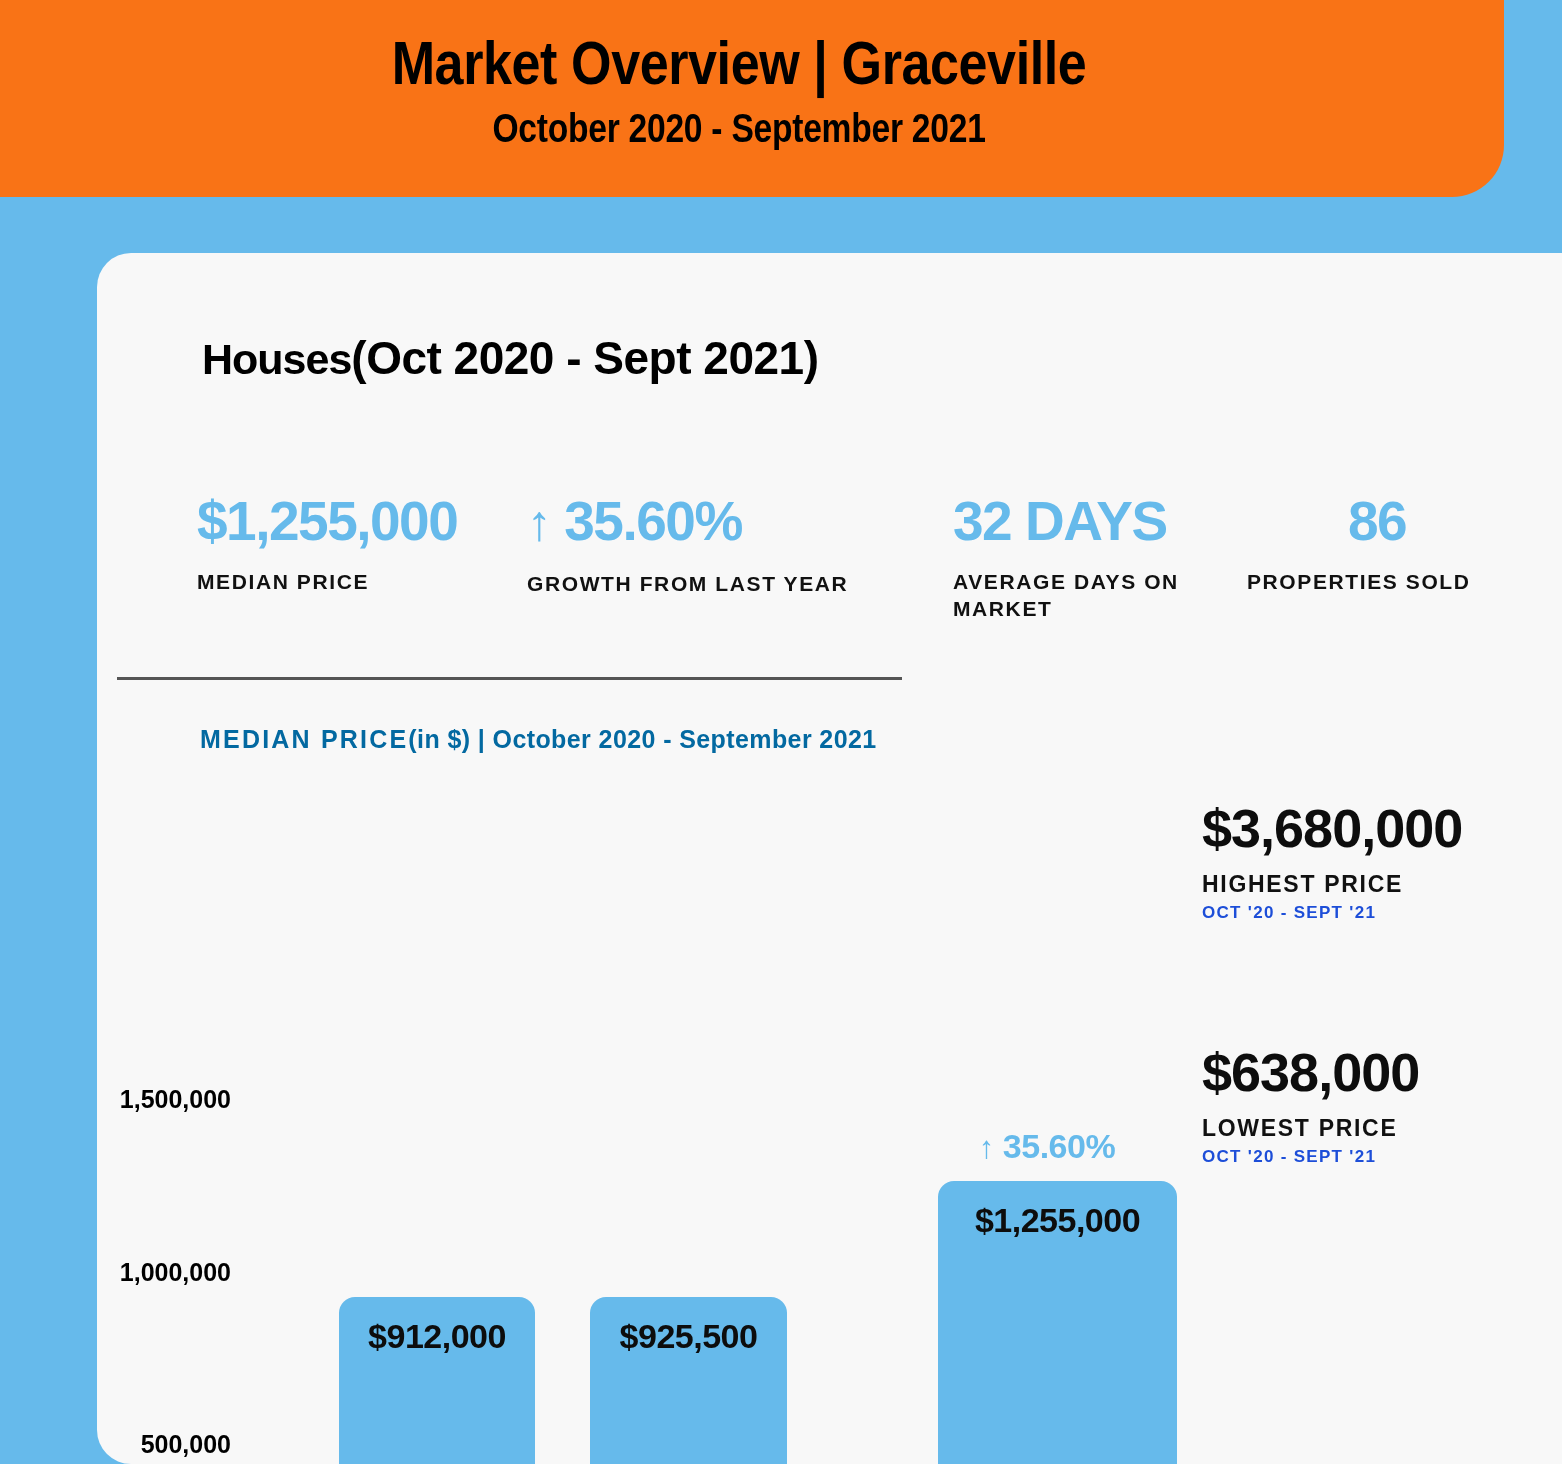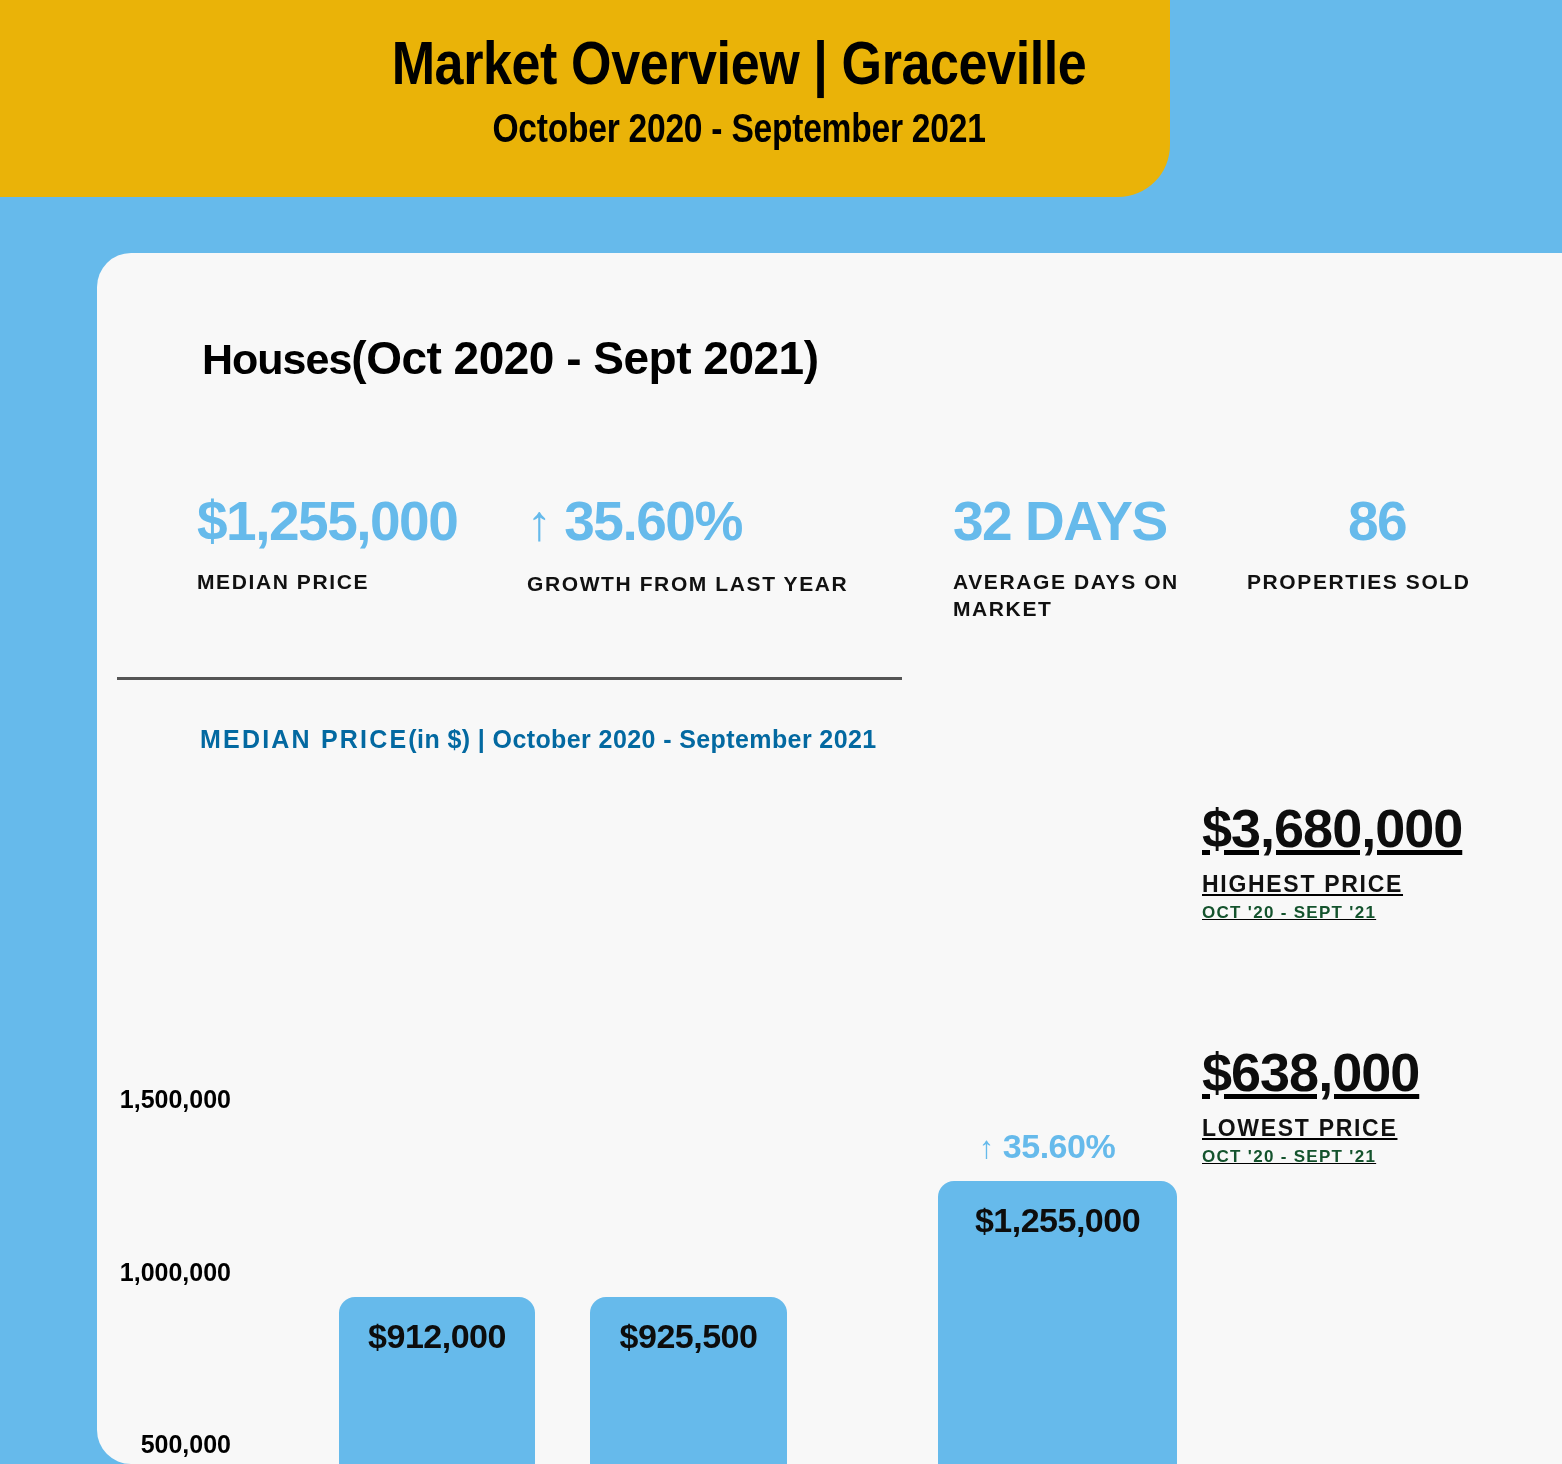--- a/index.html
+++ b/index.html
@@ -14,22 +14,22 @@
   #root {
     position:relative;
     width:1562px; height:1464px;
     background:#66baeb;
   }
 
   
   .header-panel {
     position:absolute;
     left:0; top:0;
-    width:1170px; height:197px;
-    background:#eab308;
+    width:1504px; height:197px;
+    background:#f97316;
     border-bottom-right-radius:52px;
   }
   .header-title {
     position:absolute;
     left:0; top:27px;
     width:1478px;
     text-align:center;
     font-family:"Liberation Sans Narrow","Liberation Sans", sans-serif;
     font-size:62px;
     font-weight:bold;
@@ -163,42 +163,42 @@
     text-align:center;
     font-size:34px;
     font-weight:bold;
     color:#66baeb;
     letter-spacing:-0.5px;
     white-space:nowrap;
   }
   .bar-growth .arrow { font-weight:normal; font-size:31px; }
 
   
-  .side-stat { position:absolute; left:1105px;text-decoration:underline; }
+  .side-stat { position:absolute; left:1105px; }
   .side-stat .amount {
     font-size:54px;
     font-weight:bold;
     color:#0d0d0d;
     letter-spacing:-1px;
     white-space:nowrap;
     line-height:58px;
   }
   .side-stat .name {
     margin-top:14px;
     font-size:23px;
     font-weight:bold;
     letter-spacing:1.7px;
     color:#111111;
   }
   .side-stat .period {
     margin-top:5px;
     font-size:17px;
     font-weight:bold;
     letter-spacing:1.3px;
-    color:#14532d;
+    color:#1d4ed8;
   }
   .side-stat.high { top:546px; }
   .side-stat.low  { top:790px; }
 </style>
 </head>
 <body>
 
 <div id="root">
 
   <div class="header-panel">

